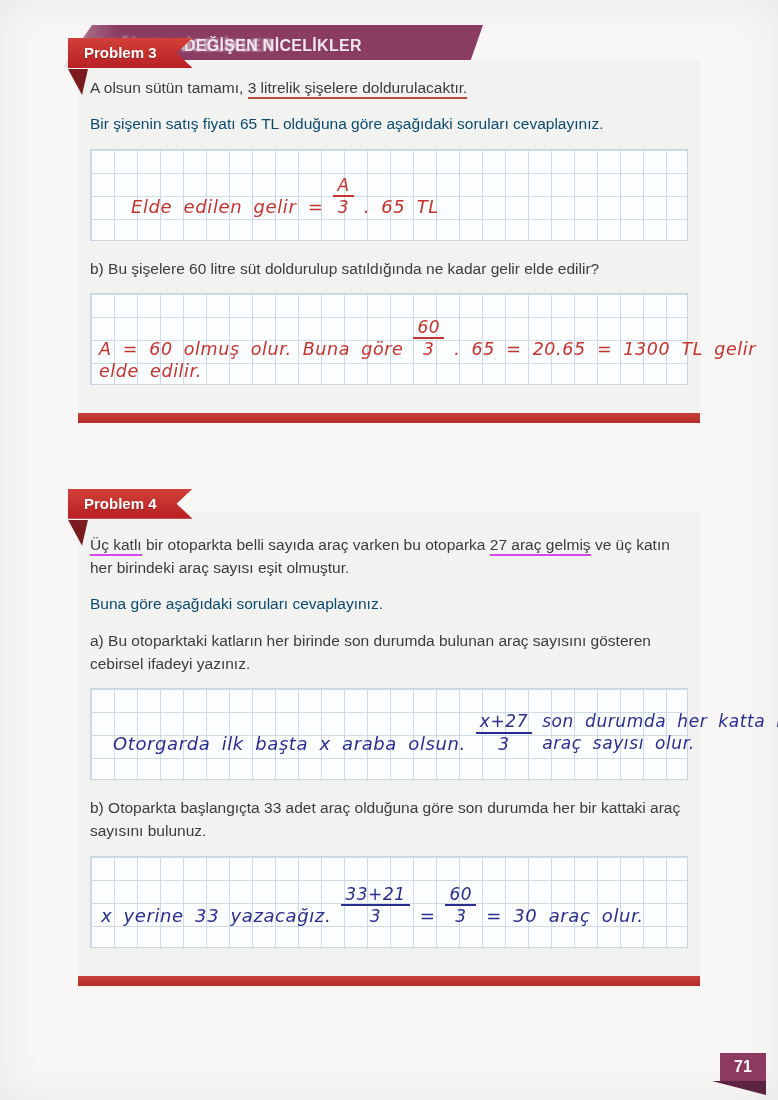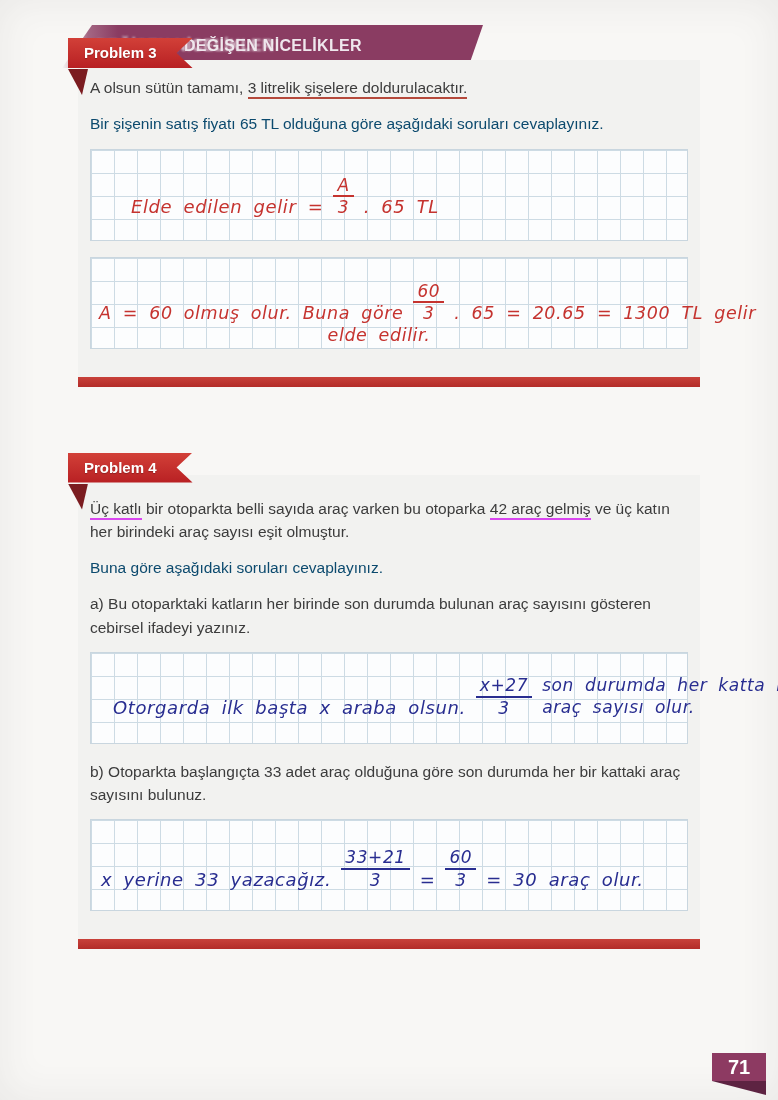--- a/index.html
+++ b/index.html
@@ -79,28 +79,28 @@
   }
   .hand.red{color:#c5332f;}
   .hand.blue{color:#282d90;}
   .hand-row{display:flex;align-items:flex-end;gap:10px;}
   .frac{display:inline-flex;flex-direction:column;align-items:center;line-height:1.1;font-size:17px;}
   .frac .num{border-bottom:2px solid currentColor;padding:0 4px 1px 4px;}
   .frac .den{padding-top:1px;}
   .stack{display:flex;flex-direction:column;gap:2px;font-size:17px;line-height:1.2;}
   .p3a-pos{padding:26px 0 0 40px;}
   .p3b-pos{padding:24px 0 0 8px;font-size:17.5px;}
-  .p3b-line2{margin:2px 28px 0 0;text-align:center;}
+  .p3b-line2{margin:2px 28px 0 0;text-align:left;}
   .p4a-pos{padding:22px 0 0 22px;}
   .p4b-pos{padding:28px 0 0 10px;}
   
   .page-num{
     position:absolute;right:12px;bottom:19px;
-    width:54px;height:28px;background:#8d3a62;
-    color:#fff;font-weight:bold;font-size:20px;
+    width:46px;height:28px;background:#8d3a62;
+    color:#fff;font-weight:bold;font-size:16px;
     display:flex;align-items:center;justify-content:center;
   }
   .page-num-fold{
     position:absolute;right:12px;bottom:5px;
     width:54px;height:14px;background:#5d2342;
     clip-path:polygon(0 0, 100% 0, 100% 100%);
   }
 </style>
 </head>
 <body>
@@ -129,20 +129,21 @@
           <span>Elde edilen gelir =</span>
           <span class="frac">
             <span class="num">A</span>
             <span class="den">3</span>
           </span>
           <span>. 65 TL</span>
         </div>
       </div>
     </div>
 
+    <p class="ptext">b) Bu şişelere 60 litre süt doldurulup satıldığında ne kadar gelir elde edilir?</p>
 
     <div class="grid-box">
       <div class="hand red p3b-pos">
         <div class="hand-row">
           <span>A = 60 olmuş olur. Buna göre</span>
           <span class="frac">
             <span class="num">60</span>
             <span class="den">3</span>
           </span>
           <span>. 65 = 20.65 = 1300 TL gelir</span>
@@ -152,21 +153,21 @@
     </div>
   </section>
   <div class="card-bottom-bar"></div>
 
   <section class="card card2">
     <div class="ribbon">
       <span>Problem 4</span>
     </div>
     <div class="ribbon-fold"></div>
 
-    <p class="ptext"><span class="ul-blue">Üç katlı</span><span> bir otoparkta belli sayıda araç varken bu otoparka </span><span class="ul-blue">42 araç gelmiş</span><span> ve üç katın her birindeki araç sayısı eşit olmuştur.</span></p>
+    <p class="ptext"><span class="ul-blue">Üç katlı</span><span> bir otoparkta belli sayıda araç varken bu otoparka </span><span class="ul-blue">27 araç gelmiş</span><span> ve üç katın her birindeki araç sayısı eşit olmuştur.</span></p>
 
     <p class="ptext bold">Buna göre aşağıdaki soruları cevaplayınız.</p>
 
     <p class="ptext">a) Bu otoparktaki katların her birinde son durumda bulunan araç sayısını gösteren cebirsel ifadeyi yazınız.</p>
 
     <div class="grid-box">
       <div class="hand blue p4a-pos">
         <div class="hand-row">
           <span>Otorgarda ilk başta x araba olsun.</span>
           <span class="frac">

